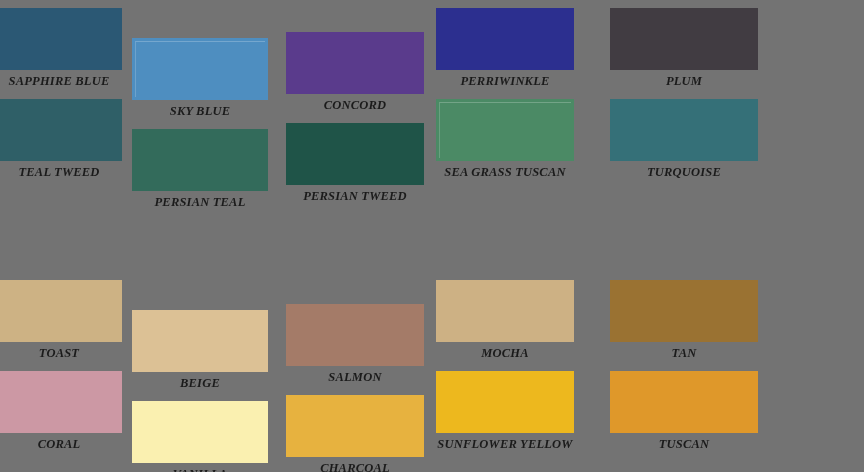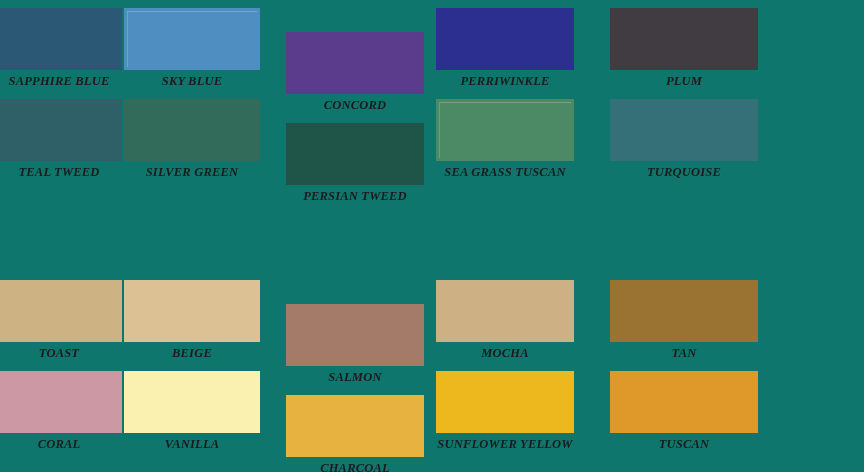--- a/index.html
+++ b/index.html
@@ -12,21 +12,21 @@
     width: 864px;
     height: 472px;
     overflow: hidden;
     font-family: "Liberation Serif", "DejaVu Serif", serif;
   }
 
   #swatch-chart {
     position: relative;
     width: 864px;
     height: 472px;
-    background: #0f766e;
+    background: #737373;
   }
 
   .swatch-row {
     position: absolute;
     left: 0;
     width: 864px;
     height: 90px;
   }
 
   .swatch-cell {
@@ -70,21 +70,21 @@
     font-weight: bold;
     font-style: italic;
     letter-spacing: 0.2px;
     color: #1b1b1b;
     white-space: nowrap;
     line-height: 18px;
   }
 
   
   .col-0 { left: -4px;  width: 126px; }
-  .col-1 { left: 124px; width: 136px; }
+  .col-1 { left: 132px; width: 136px; margin-top: 30px; }
   .col-2 { left: 286px; width: 138px; margin-top: 24px; }
   .col-3 { left: 436px; width: 138px; }
   .col-4 { left: 610px; width: 148px; }
 
   .row-0 { top: 8px;   }
   .row-1 { top: 99px;  }
   .row-2 { top: 189px; }
   .row-3 { top: 280px; padding-left: 19px; }
   .row-4 { top: 371px; padding-left: 16px; }
 </style>
@@ -116,21 +116,21 @@
     </div>
   </div>
 
   <div class="swatch-row row-1">
     <div class="swatch-cell col-0">
       <div class="swatch-chip" style="background-color: rgb(47, 95, 103);"></div>
       <div class="swatch-label">TEAL TWEED</div>
     </div>
     <div class="swatch-cell col-1">
       <div class="swatch-chip" style="background-color: rgb(51, 107, 91);"></div>
-      <div class="swatch-label">SILVER GREEN</div>
+      <div class="swatch-label">PERSIAN TEAL</div>
     </div>
     <div class="swatch-cell col-2">
       <div class="swatch-chip" style="background-color: rgb(31, 84, 72);"></div>
       <div class="swatch-label">PERSIAN TWEED</div>
     </div>
     <div class="swatch-cell col-3">
       <div class="swatch-chip inner-edge" style="background-color: rgb(75, 138, 101);"></div>
       <div class="swatch-label">SEA GRASS TUSCAN</div>
     </div>
     <div class="swatch-cell col-4">

